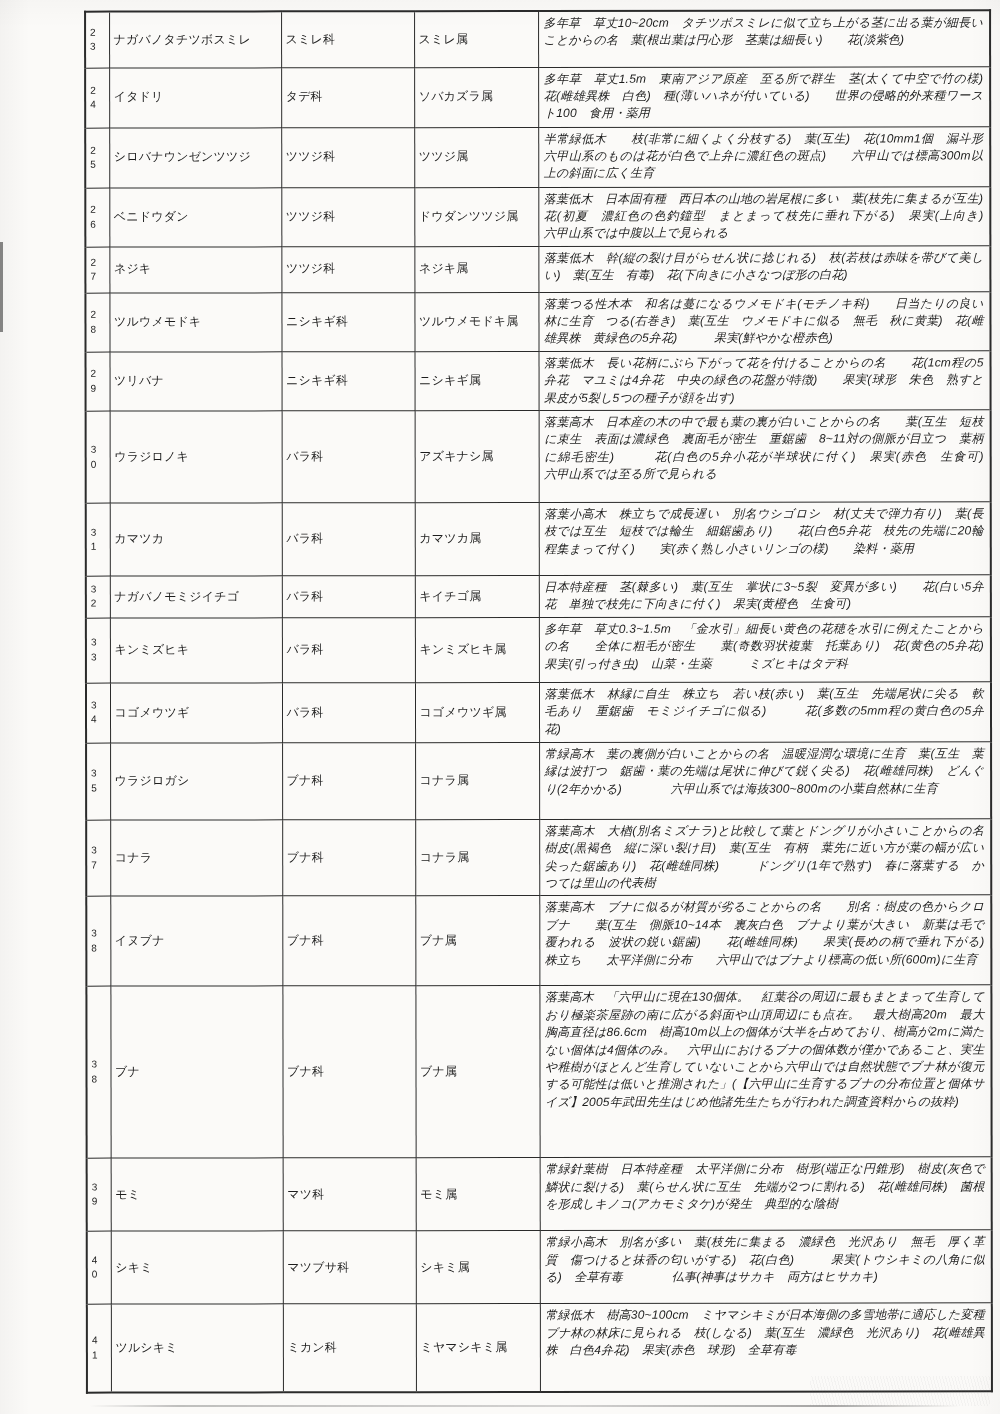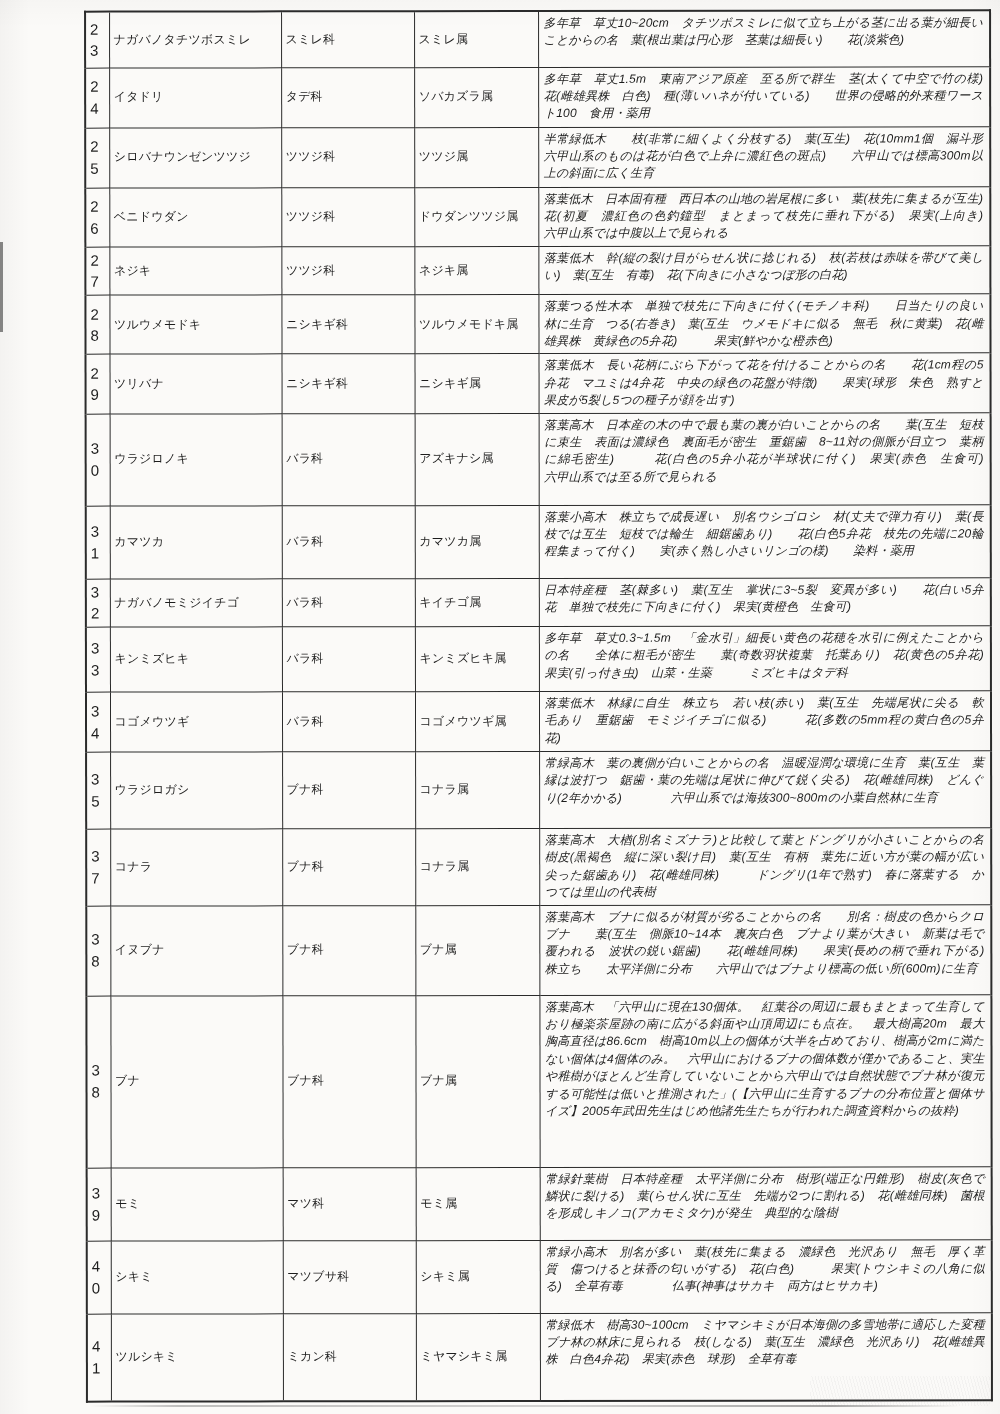--- a/index.html
+++ b/index.html
@@ -31,21 +31,21 @@
     padding:2px 4px;
     vertical-align:middle;
     font-size:12px;
     line-height:1.45;
     letter-spacing:0.2px;
     word-break:break-all;
   }
   td.no{
     text-align:right;
     padding-right:14px;
-    font-size:15px;
+    font-size:10px;
     border-left-width:2px;
   }
   td.desc{
     vertical-align:top;
     text-align:justify;
     padding:3px 6px 3px 5px;
     border-right-width:2px;
     font-style:italic;
   }
   col.c-no{width:24px;}
@@ -143,21 +143,21 @@
     <td class="fam">ツツジ科</td>
     <td class="gen">ネジキ属</td>
     <td class="desc">落葉低木　幹(縦の裂け目がらせん状に捻じれる)　枝(若枝は赤味を帯びて美しい)　葉(互生　有毒)　花(下向きに小さなつぼ形の白花)</td>
   </tr>
 
   <tr>
     <td class="no">28</td>
     <td class="name">ツルウメモドキ</td>
     <td class="fam">ニシキギ科</td>
     <td class="gen">ツルウメモドキ属</td>
-    <td class="desc">落葉つる性木本　単独で枝先に下向きに付く(モチノキ科)　　日当たりの良い林に生育　つる(右巻き)　葉(互生　ウメモドキに似る　無毛　秋に黄葉)　花(雌雄異株　黄緑色の5弁花)　　　果実(鮮やかな橙赤色)</td>
+    <td class="desc">落葉つる性木本　和名は蔓になるウメモドキ(モチノキ科)　　日当たりの良い林に生育　つる(右巻き)　葉(互生　ウメモドキに似る　無毛　秋に黄葉)　花(雌雄異株　黄緑色の5弁花)　　　果実(鮮やかな橙赤色)</td>
   </tr>
 
   <tr>
     <td class="no">29</td>
     <td class="name">ツリバナ</td>
     <td class="fam">ニシキギ科</td>
     <td class="gen">ニシキギ属</td>
     <td class="desc">落葉低木　長い花柄にぶら下がって花を付けることからの名　　花(1cm程の5弁花　マユミは4弁花　中央の緑色の花盤が特徴)　　果実(球形　朱色　熟すと果皮が5裂し5つの種子が顔を出す)</td>
   </tr>
 

